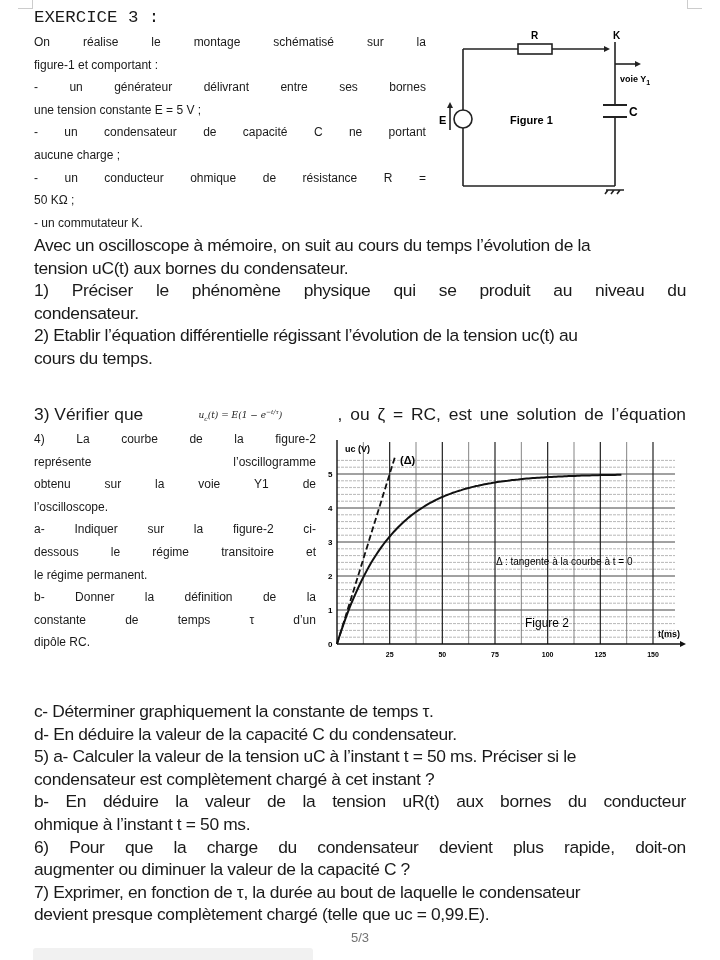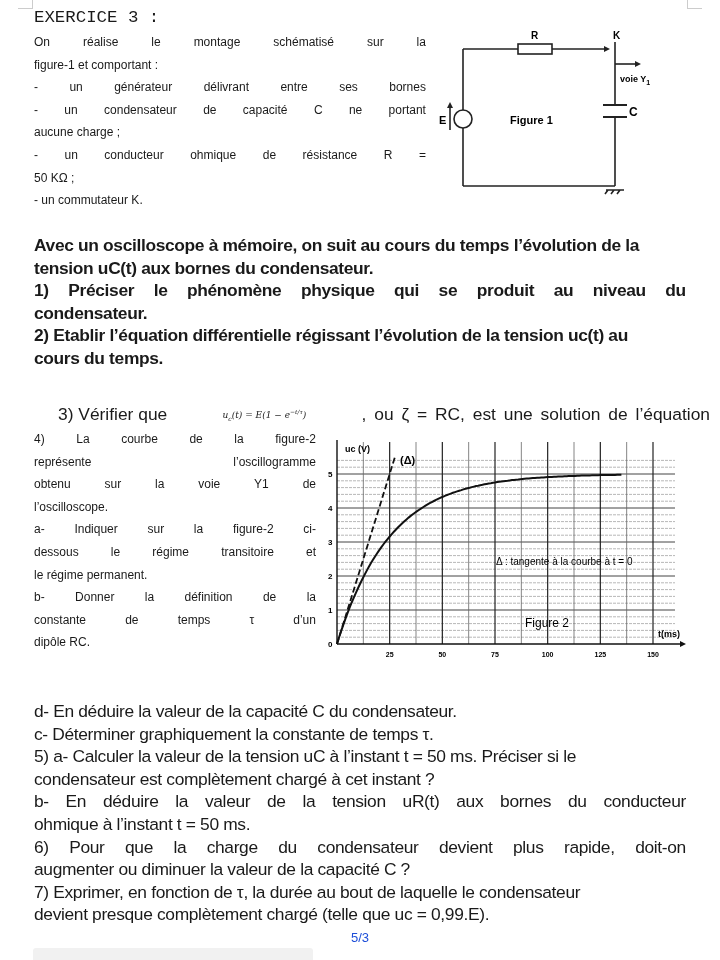--- a/index.html
+++ b/index.html
@@ -11,21 +11,21 @@
   .narrow{font-family:"Liberation Sans Narrow","Liberation Sans",sans-serif;}
   .title{position:absolute;left:34px;top:8px;font-size:17.4px;font-family:Liberation Mono, monospace;}
   .block1{top:31px;width:392px;}
   .block1 div{height:22.6px;}
   .full{left:34px;width:652px;font-size:17.4px;line-height:22.6px;letter-spacing:-0.35px;}
   .full div{height:22.6px;white-space:nowrap;}
   .just-line{display:flex;justify-content:space-between;}
   .left2{top:428px;width:282px;}
   .left2 div{height:22.6px;}
   .formula{font-family:"DejaVu Serif",serif;font-style:italic;font-size:9px;position:relative;top:-2px;}
-  .pagenum{position:absolute;left:0;width:720px;text-align:center;top:930px;font-size:13px;color:#1d4ed8;}
+  .pagenum{position:absolute;left:0;width:720px;text-align:center;top:930px;font-size:13px;color:#737373;}
   .gray-box{position:absolute;left:33px;top:948px;width:280px;height:14px;background:#f1f1f1;border-radius:3px;}
   svg text{font-family:"Liberation Sans",sans-serif;}
 </style>
 </head>
 <body>
 
 <div class="corner c-tl"></div>
 <div class="corner c-tr"></div>
 
 <div class="title">EXERCICE 3 :</div>
@@ -43,20 +43,21 @@
   <div>figure-1 et comportant :</div>
   <div class="just-line">
       <span>-</span>
       <span>un</span>
       <span>générateur</span>
       <span>délivrant</span>
       <span>entre</span>
       <span>ses</span>
       <span>bornes</span>
     </div>
+  <div>une tension constante E = 5 V ;</div>
   <div class="just-line">
       <span>-</span>
       <span>un</span>
       <span>condensateur</span>
       <span>de</span>
       <span>capacité</span>
       <span>C</span>
       <span>ne</span>
       <span>portant</span>
     </div>
@@ -95,42 +96,42 @@
   <polygon points="205,41 211,44 205,47" fill="#222"></polygon>
   <polygon points="17,88 20,82 23,88" fill="#222"></polygon>
   <text x="101" y="19" font-size="10" font-weight="bold">R</text>
   <text x="183" y="19" font-size="10" font-weight="bold">K</text>
   <text x="199" y="96" font-size="12" font-weight="bold">C</text>
   <text x="9" y="104" font-size="11" font-weight="bold">E</text>
   <text x="80" y="104" font-size="11" font-weight="bold">Figure 1</text>
   <text x="190" y="62" font-size="9" font-weight="bold"><tspan>voie Y</tspan><tspan dy="3" font-size="7">1</tspan></text>
 </svg>
 
-<div class="txt full narrow" style="top:234px;font-weight:bold;">
+<div class="txt full narrow" style="top:234px;">
   <div>Avec un oscilloscope à mémoire, on suit au cours du temps l’évolution de la</div>
   <div>tension uC(t) aux bornes du condensateur.</div>
   <div class="just-line">
       <span>1)</span>
       <span>Préciser</span>
       <span>le</span>
       <span>phénomène</span>
       <span>physique</span>
       <span>qui</span>
       <span>se</span>
       <span>produit</span>
       <span>au</span>
       <span>niveau</span>
       <span>du</span>
     </div>
   <div>condensateur.</div>
   <div>2) Etablir l’équation différentielle régissant l’évolution de la tension uc(t) au</div>
   <div>cours du temps.</div>
 </div>
 
-<div class="txt full" style="top:403px;letter-spacing:0;margin-left:24px;">
+<div class="txt full" style="top:403px;letter-spacing:0;">
   <div style="display:flex;justify-content:space-between;align-items:baseline;">
     <span>3) Vérifier que</span>
     <span class="formula"><span>u</span><sub style="font-size:6px;">c</sub><span>(t) = E(1 − e</span><sup style="font-size:6px;">−t/τ</sup><span>)</span></span>
     <span style="word-spacing:3px;">, ou ζ = RC, est une solution de l’équation</span>
   </div>
 </div>
 
 <div class="txt left2">
   <div class="just-line">
       <span>4)</span>
@@ -253,22 +254,22 @@
       <line x1="17" y1="204" x2="74.93333333333334" y2="17" stroke="#111" stroke-width="1.8" stroke-dasharray="6 3"></line>
     </g>
   <text id="ylabel" font-size="9" font-weight="bold" x="25" y="12">uc (V)</text>
   <text id="xlabel" font-size="9" font-weight="bold" x="338" y="197">t(ms)</text>
   <text id="tanlabel" font-size="11" font-weight="bold" x="80" y="24">(Δ)</text>
   <text id="annot" font-size="10" x="176" y="125">Δ : tangente à la courbe à t = 0</text>
   <text id="ctitle" font-size="12" x="205" y="187">Figure 2</text>
 </svg>
 
 <div class="txt full narrow" style="top:700px;">
+  <div>c- Déterminer graphiquement la constante de temps τ.</div>
   <div>d- En déduire la valeur de la capacité C du condensateur.</div>
-  <div>c- Déterminer graphiquement la constante de temps τ.</div>
   <div>5) a- Calculer la valeur de la tension uC à l’instant t = 50 ms. Préciser si le</div>
   <div>condensateur est complètement chargé à cet instant ?</div>
   <div class="just-line">
       <span>b-</span>
       <span>En</span>
       <span>déduire</span>
       <span>la</span>
       <span>valeur</span>
       <span>de</span>
       <span>la</span>

